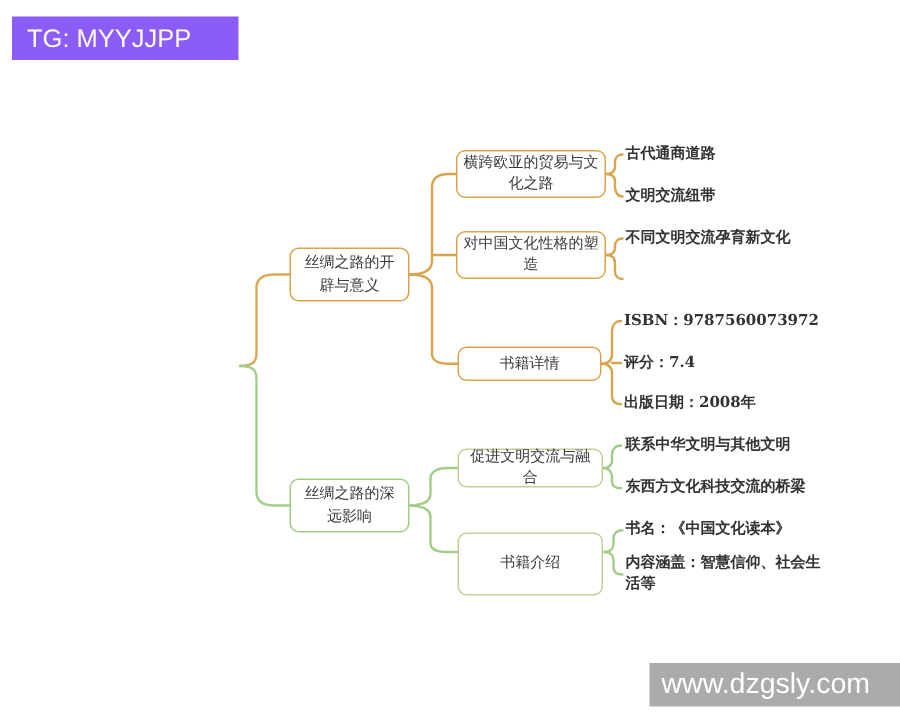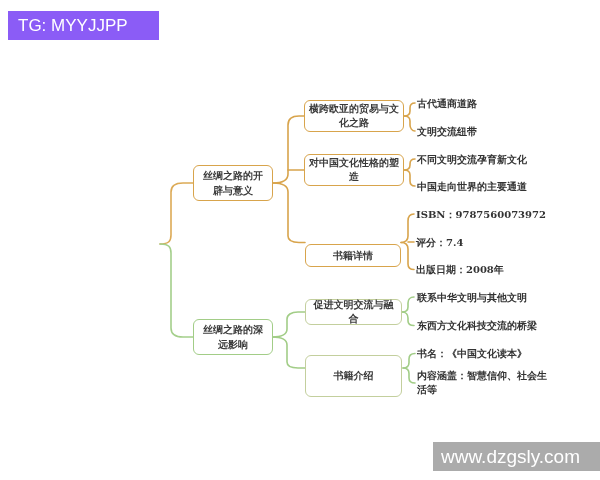--- a/index.html
+++ b/index.html
@@ -1,21 +1,21 @@
 <!DOCTYPE html>
 <html><head>
 <meta charset="utf-8">
 <style>
   html,body{margin:0;padding:0;background:#ffffff;}
   .canvas{position:relative;width:600px;height:480px;background:#ffffff;overflow:hidden;
           font-family:"DejaVu Serif",serif;}
   .links{position:absolute;left:0;top:0;width:600px;height:480px;pointer-events:none;}
   .node{position:absolute;box-sizing:border-box;background:#ffffff;border-radius:6px;
         display:flex;align-items:center;justify-content:center;text-align:center;
-        font-weight:bold;color:#3a3a3a;line-height:14px;font-size:10px;padding:2px 3px;}
+        font-weight:normal;color:#3a3a3a;line-height:14px;font-size:10px;padding:2px 3px;}
   .root{border:1.6px solid #76bbdc;background:#eaf5fb;font-size:11px;line-height:15px;}
   .gold{border:1.6px solid #d8a44c;}
   .green{border:1.6px solid #a2cd87;}
   .pale{border:1.6px solid #c3cf9d;}
   .b1{font-size:10px;line-height:15px;padding:2px 5px;}
   .leaf{position:absolute;transform:translateY(-50%);font-family:"DejaVu Serif",serif;
         font-weight:bold;font-size:10px;color:#333333;white-space:nowrap;line-height:13px;}
   .leaf.wrap{white-space:normal;max-width:133px;line-height:14px;}
   .badge{position:absolute;color:#ffffff;background:#8b5cf6;
          font-family:"Liberation Sans",sans-serif;display:flex;align-items:center;}
@@ -57,29 +57,28 @@
     <path stroke="#a2cd87" d="M403,368 C407,368 409,365.5 409,362.5 L409,359 C409,356 411,353.5 415,353.5"></path>
     <path stroke="#a2cd87" d="M403,368 C407,368 409,370.5 409,373.5 L409,378 C409,381 411,383 415,383"></path>
   </svg>
 
 
   <div class="node gold b1" style="left:193px;top:165px;width:80px;height:36px;">丝绸之路的开辟与意义</div>
   <div class="node green b1" style="left:193px;top:319px;width:80px;height:36px;">丝绸之路的深远影响</div>
 
   <div class="node gold" style="left:304px;top:100px;width:100px;height:32px;">横跨欧亚的贸易与文化之路</div>
   <div class="node gold" style="left:304px;top:154px;width:100px;height:32px;">对中国文化性格的塑造</div>
-  <div class="node gold" style="left:305px;top:231px;width:96px;height:23px;margin-top:13px;">书籍详情</div>
+  <div class="node gold" style="left:305px;top:231px;width:96px;height:23px;">书籍详情</div>
 
   <div class="node pale" style="left:305px;top:299px;width:97px;height:26px;">促进文明交流与融合</div>
   <div class="node pale" style="left:305px;top:355px;width:97px;height:42px;">书籍介绍</div>
 
   <div class="leaf" style="left:417px;top:103px;">古代通商道路</div>
   <div class="leaf" style="left:417px;top:131px;">文明交流纽带</div>
   <div class="leaf" style="left:417px;top:159px;">不同文明交流孕育新文化</div>
-  <div class="leaf" style="left:417px;top:186px;">中国走向世界的主要通道</div>
   <div class="leaf" style="left:416px;top:214px;">ISBN：9787560073972</div>
   <div class="leaf" style="left:416px;top:242px;">评分：7.4</div>
   <div class="leaf" style="left:416px;top:269px;">出版日期：2008年</div>
   <div class="leaf" style="left:417px;top:297px;">联系中华文明与其他文明</div>
   <div class="leaf" style="left:417px;top:325px;">东西方文化科技交流的桥梁</div>
   <div class="leaf" style="left:417px;top:353px;">书名：《中国文化读本》</div>
   <div class="leaf wrap" style="left:417px;top:383px;">内容涵盖：智慧信仰、社会生活等</div>
 
   <div class="badge wm">www.dzgsly.com</div>
 

